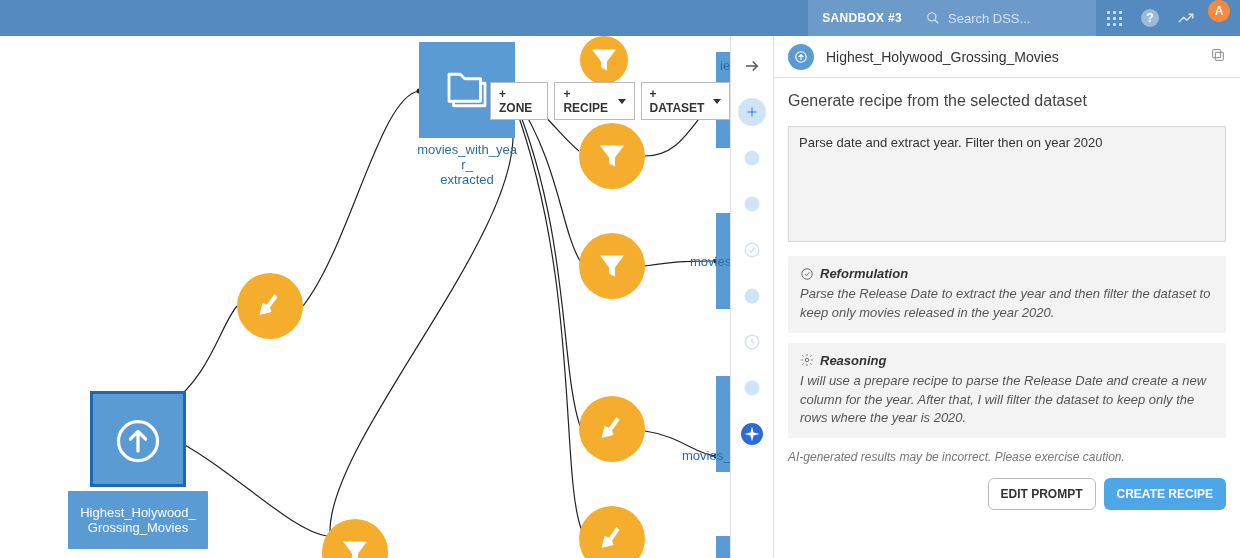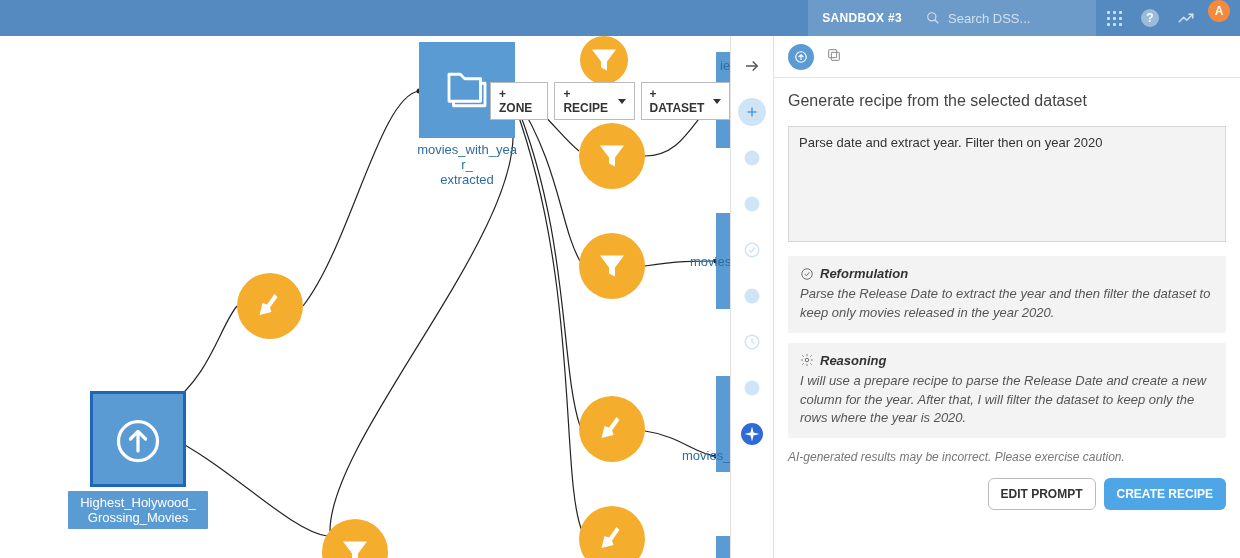--- a/index.html
+++ b/index.html
@@ -20,21 +20,21 @@
   .topbar .avatar { width: 22px; height: 22px; border-radius: 50%; background: #f58a3c; color: #fff; font-size: 12px; font-weight: 700; display: flex; align-items: center; justify-content: center; margin: 0 10px 0 4px; }
 
   
   .canvas { position: absolute; top: 36px; left: 0; bottom: 0; width: 730px; background: #fff; overflow: hidden; }
 
   
   .dataset-box { position: absolute; width: 100px; text-align: center; }
   .dataset-icon { width: 96px; height: 96px; background: #5a9bd4; border: 2px solid transparent; display: flex; align-items: center; justify-content: center; margin: 0 auto; }
   .dataset-box.selected .dataset-icon { border: 3px solid #1e67b6; }
   .dataset-label { margin-top: 4px; font-size: 13px; line-height: 15px; color: #2e6da4; text-align: center; }
-  .dataset-box.selected .dataset-label { background: #5a9bd4; color: #fff; padding: 4px 4px; border-radius: 1px; }
+  .dataset-box.selected .dataset-label { background: #5a9bd4; color: #fff; padding: 14px 4px; border-radius: 1px; }
 
   .recipe-circle { position: absolute; width: 66px; height: 66px; border-radius: 50%; background: #f4ad2c; display: flex; align-items: center; justify-content: center; }
   .recipe-circle svg { width: 36px; height: 36px; fill: #fff; }
 
   .partial-box { position: absolute; width: 14px; height: 96px; background: #5a9bd4; }
   .partial-bit { position: absolute; font-size: 13px; color: #2e6da4; }
 
   
   .add-menu { position: absolute; top: 46px; display: flex; gap: 6px; }
   .add-menu .item { background: #fff; border: 1px solid #bbb; padding: 4px 8px; font-size: 12px; font-weight: 700; color: #333; display: flex; align-items: center; gap: 4px; cursor: pointer; }
@@ -272,20 +272,21 @@
 </div>
 
 <div class="panel">
   <div class="panel-header">
     <div class="hdr-icon">
       <svg viewBox="0 0 24 24">
           <circle cx="12" cy="12" r="9"></circle>
           <path d="M12 17 L12 8 M12 8 L8 12 M12 8 L16 12"></path>
         </svg>
     </div>
+    <div class="title">Highest_Holywood_Grossing_Movies</div>
     <div class="copy-icon">
       <svg viewBox="0 0 24 24">
           <rect x="8" y="8" width="12" height="12" rx="1"></rect>
           <rect x="4" y="4" width="12" height="12" rx="1"></rect>
         </svg>
     </div>
   </div>
   <div class="panel-body">
     <h3>Generate recipe from the selected dataset</h3>
     <textarea class="prompt-box" style="">Parse date and extract year. Filter then on year 2020</textarea>

